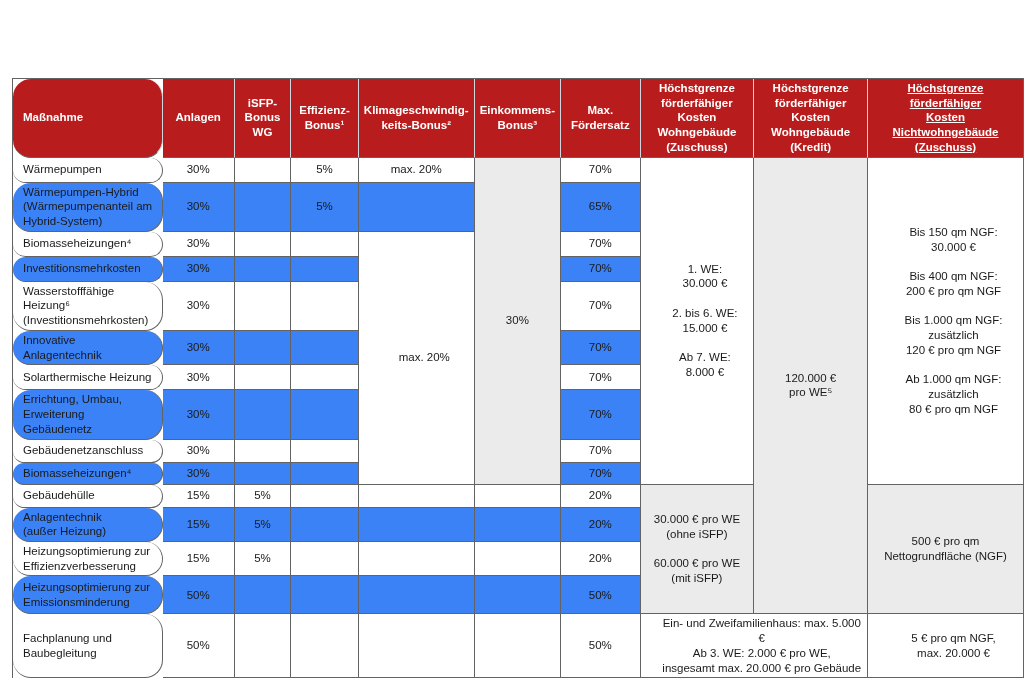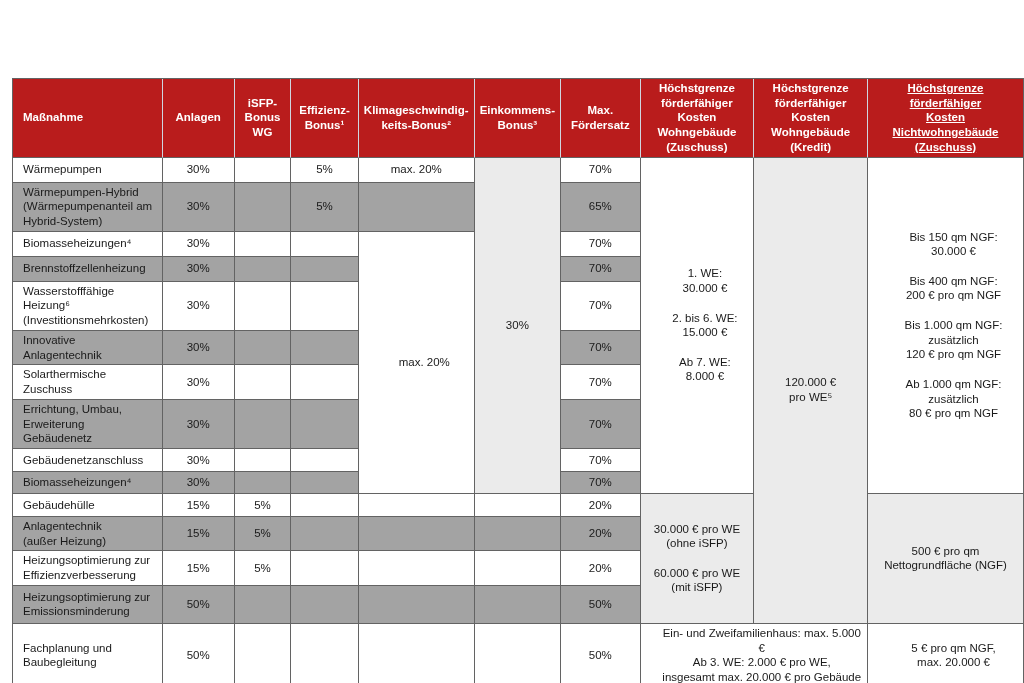--- a/index.html
+++ b/index.html
@@ -16,22 +16,22 @@
     border-right:1px solid #636363;border-bottom:1px solid #636363;
     padding:2px 5px;text-align:center;vertical-align:middle;
     white-space:pre-line;line-height:1.28;background:#ffffff;
   }
   th{
     background:#b91c1c;color:#ffffff;font-weight:bold;
     height:62px;border-right:1px solid #cfd6e0;border-bottom:1px solid #636363;
     font-size:11.5px;
   }
   th:last-child{border-right:1px solid #636363;text-decoration:underline;}
-  th.left,td.left{text-align:left;padding-left:10px;padding-right:6px;}
-  tr.even td{background:#a3a3a3;margin-top:20px;}
+  th.left,td.left{text-align:left;padding-left:10px;padding-right:6px;border-radius:18px;}
+  tr.even td{background:#3b82f6;margin-top:20px;}
   td.mw{background:#ffffff !important;padding-left:21px;}
   td.mg{background:#EBEBEB !important;}
   tr.h22{height:22px}tr.h23{height:23px}tr.h25{height:25px}tr.h33{height:33px}
   tr.h34{height:34px}tr.h38{height:38px}tr.h42{height:42px}tr.h44{height:44px}tr.h45{height:45px}
 </style>
 </head>
 <body>
 
 <div class="page">
   <table class="beg">
@@ -120,21 +120,21 @@
       </tr>
       <tr class="h25">
         <td class="left">Biomasseheizungen⁴</td>
         <td>30%</td>
         <td></td>
         <td></td>
         <td class="mw" rowspan="8">max. 20%</td>
         <td>70%</td>
       </tr>
       <tr class="even h25">
-        <td class="left">Brennstoffzellenheizung</td>
+        <td class="left">Investitionsmehrkosten</td>
         <td>30%</td>
         <td></td>
         <td></td>
         <td>70%</td>
       </tr>
       <tr class="h33">
         <td class="left">Wasserstofffähige Heizung⁶
 (Investitionsmehrkosten)</td>
         <td>30%</td>
         <td></td>
@@ -142,21 +142,21 @@
         <td>70%</td>
       </tr>
       <tr class="even h23">
         <td class="left">Innovative Anlagentechnik</td>
         <td>30%</td>
         <td></td>
         <td></td>
         <td>70%</td>
       </tr>
       <tr class="h25">
-        <td class="left">Solarthermische Zuschuss</td>
+        <td class="left">Solarthermische Heizung</td>
         <td>30%</td>
         <td></td>
         <td></td>
         <td>70%</td>
       </tr>
       <tr class="even h45">
         <td class="left">Errichtung, Umbau,
 Erweiterung
 Gebäudenetz</td>
         <td>30%</td>

